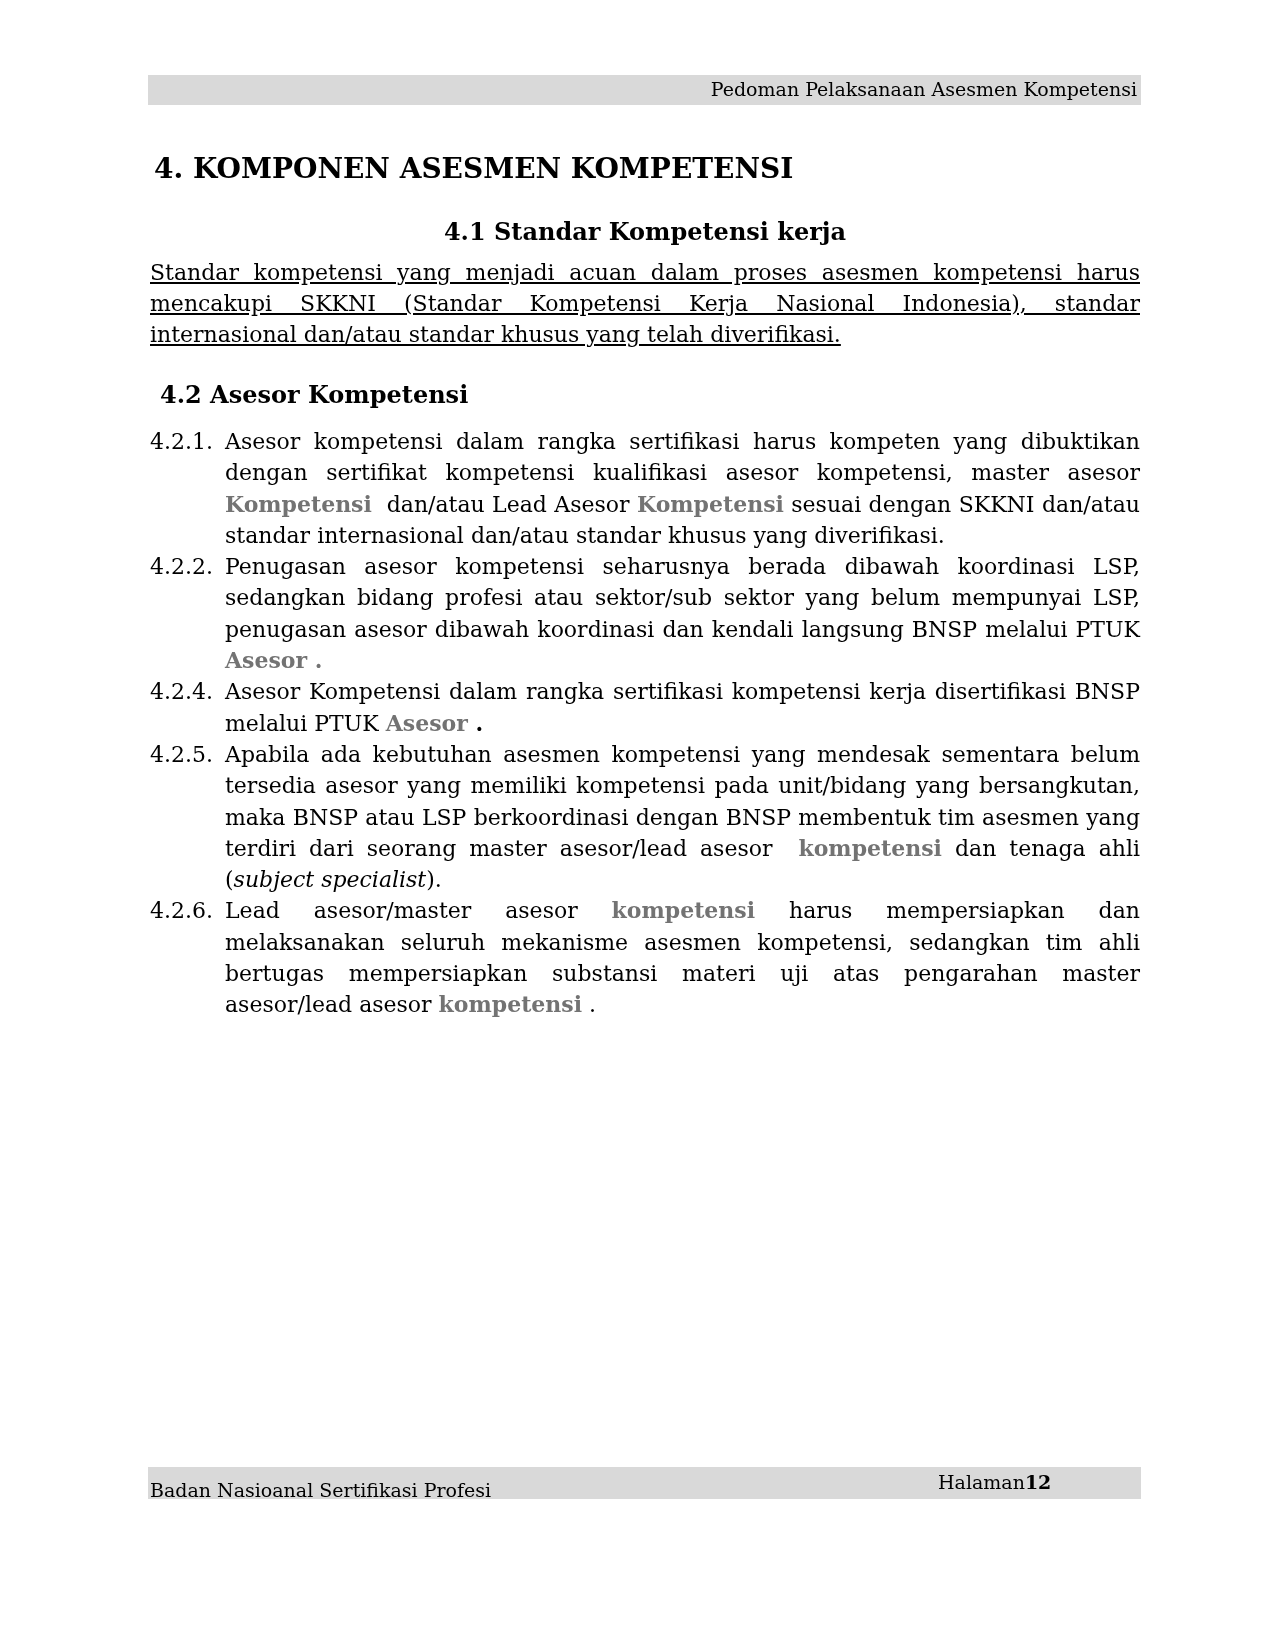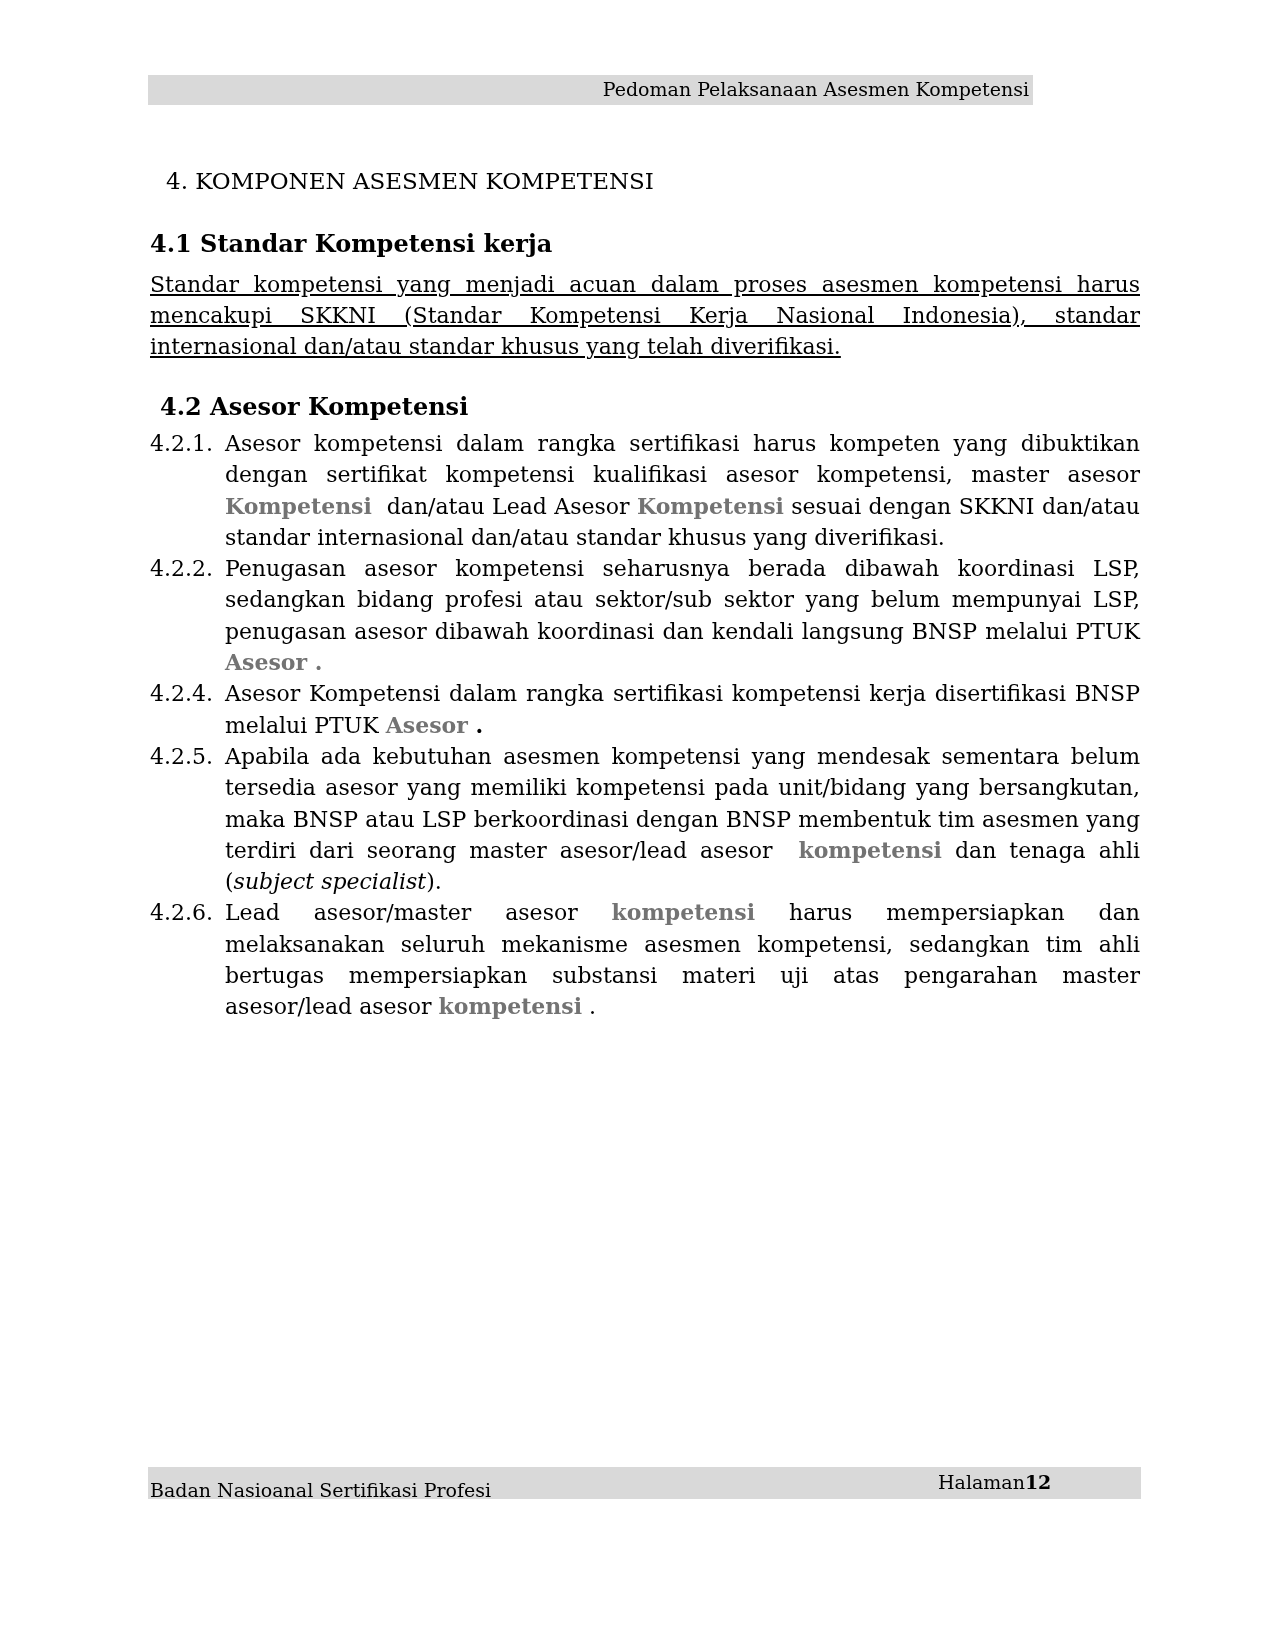--- a/index.html
+++ b/index.html
@@ -1,27 +1,27 @@
 <!DOCTYPE html>
 <html><head>
 <meta charset="utf-8">
 <style>
   html, body { margin: 0; padding: 0; background: #ffffff; }
   body { width: 1275px; height: 1650px; position: relative; overflow: hidden;
          font-family: "DejaVu Serif", "Liberation Serif", serif; color: #000; }
-  .hdr { position: absolute; left: 148px; top: 75px; width: 885px; height: 30px;
+  .hdr { position: absolute; left: 148px; top: 75px; width: 993px; height: 30px;
          background: #d9d9d9; }
   .hdr span { position: absolute; right: 4px; top: 3px; font-size: 19px; }
   .content { position: absolute; left: 150px; top: 150px; width: 990px; }
-  h1 { margin: 16px; font-size: 23px; font-weight: normal; line-height: 30px; }
+  h1 { margin: 4px; font-size: 28px; font-weight: bold; line-height: 30px; }
   h2 { margin: 0; font-size: 24px; font-weight: bold; line-height: 30px; }
-  .h2a { margin-top: 33px; }
+  .h2a { margin-top: 33px; text-align: center; }
   .h2b { margin-top: 30px; margin-left: 10px; }
   p.body { margin: 10px 0 0 0; font-size: 22px; line-height: 31px; text-align: justify; text-decoration: underline; }
-  .list { margin-top: 6px; }
+  .list { margin-top: 16px; }
   .li { position: relative; padding-left: 75px; font-size: 22px; line-height: 31.3px;
         text-align: justify; }
   .li .num { position: absolute; left: 0; top: 0; }
   .red { color: #737373; font-weight: bold; }
   .b { font-weight: bold; }
   .ftr { position: absolute; left: 148px; top: 1467px; width: 993px; height: 32px;
          background: #d9d9d9; font-size: 19px; }
   .ftr .l { position: absolute; left: 2px; top: 12px; }
   .ftr .r { position: absolute; left: 790px; top: 4px; text-align: right; }
 </style>

